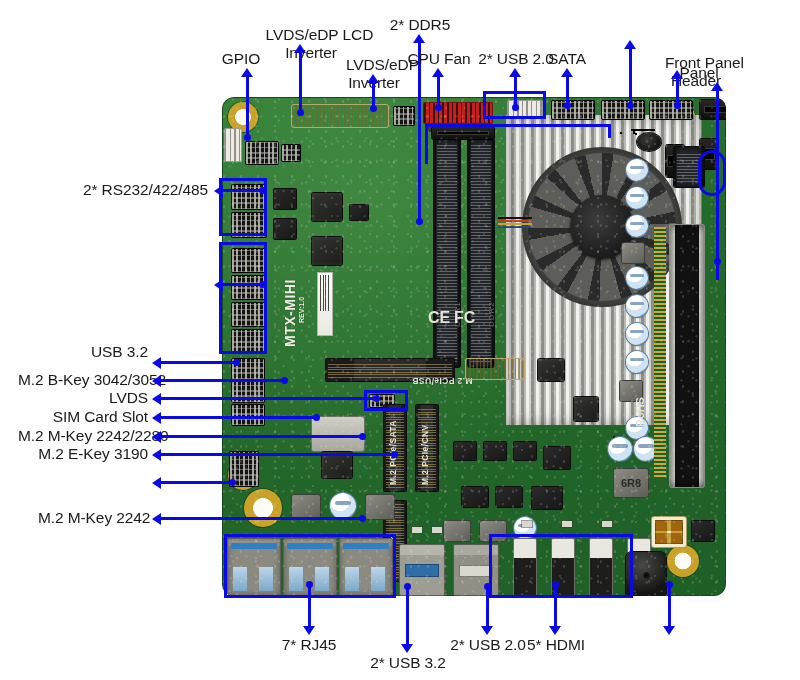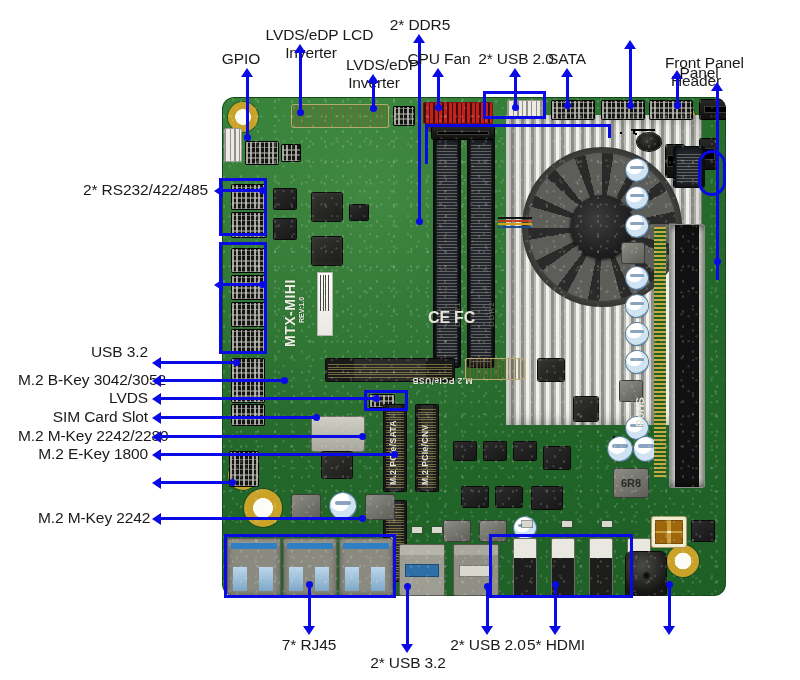--- a/index.html
+++ b/index.html
@@ -585,21 +585,21 @@
   <div class="label r" style="left:38px; top:408px; width:110px;">SIM Card Slot</div>
   <div class="arrow arrow-shaft-h" style="left:160px; top:416px; width:158px; height:3px;"></div>
   <div class="arrow-head head-left" style="left:152px; top:412px;"></div>
   <div class="dot" style="left:313px; top:414px;"></div>
 
   <div class="label r" style="left:18px; top:427px; width:130px;">M.2 M-Key 2242/2280</div>
   <div class="arrow arrow-shaft-h" style="left:160px; top:435px; width:204px; height:3px;"></div>
   <div class="arrow-head head-left" style="left:152px; top:431px;"></div>
   <div class="dot" style="left:359px; top:433px;"></div>
 
-  <div class="label r" style="left:38px; top:445px; width:110px;">M.2 E-Key 1800</div>
+  <div class="label r" style="left:38px; top:445px; width:110px;">M.2 E-Key 3190</div>
   <div class="arrow arrow-shaft-h" style="left:160px; top:453px; width:236px; height:3px;"></div>
   <div class="arrow-head head-left" style="left:152px; top:449px;"></div>
   <div class="dot" style="left:391px; top:451px;"></div>
 
   <div class="arrow arrow-shaft-h" style="left:160px; top:481px; width:74px; height:3px;"></div>
   <div class="arrow-head head-left" style="left:152px; top:477px;"></div>
   <div class="dot" style="left:229px; top:479px;"></div>
 
   <div class="label r" style="left:38px; top:509px; width:110px;">M.2 M-Key 2242</div>
   <div class="arrow arrow-shaft-h" style="left:160px; top:517px; width:204px; height:3px;"></div>

